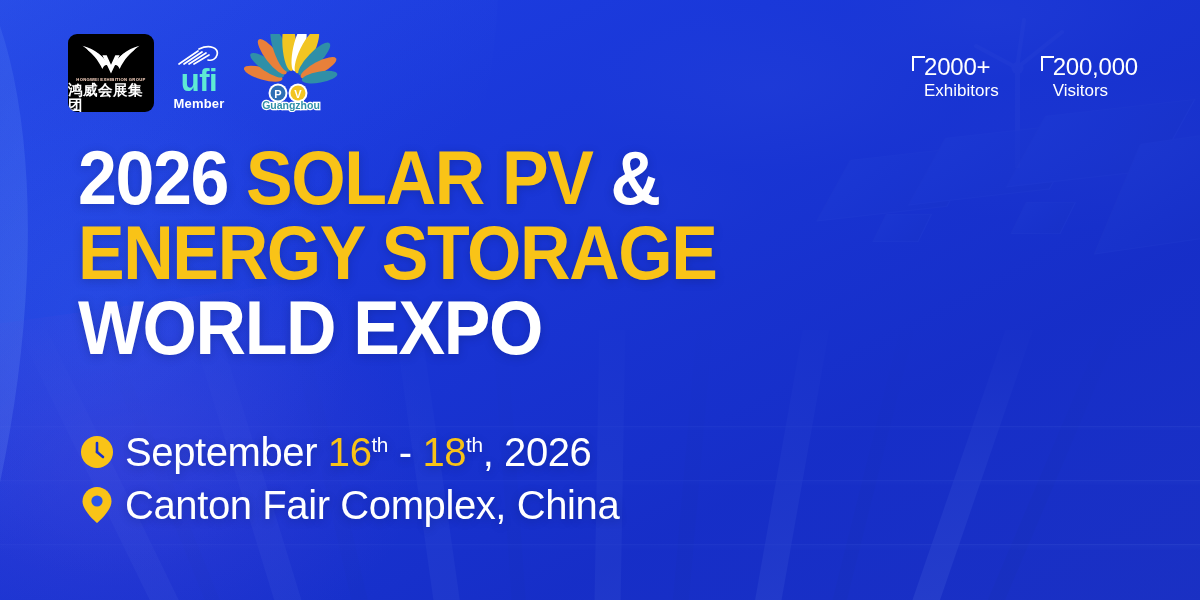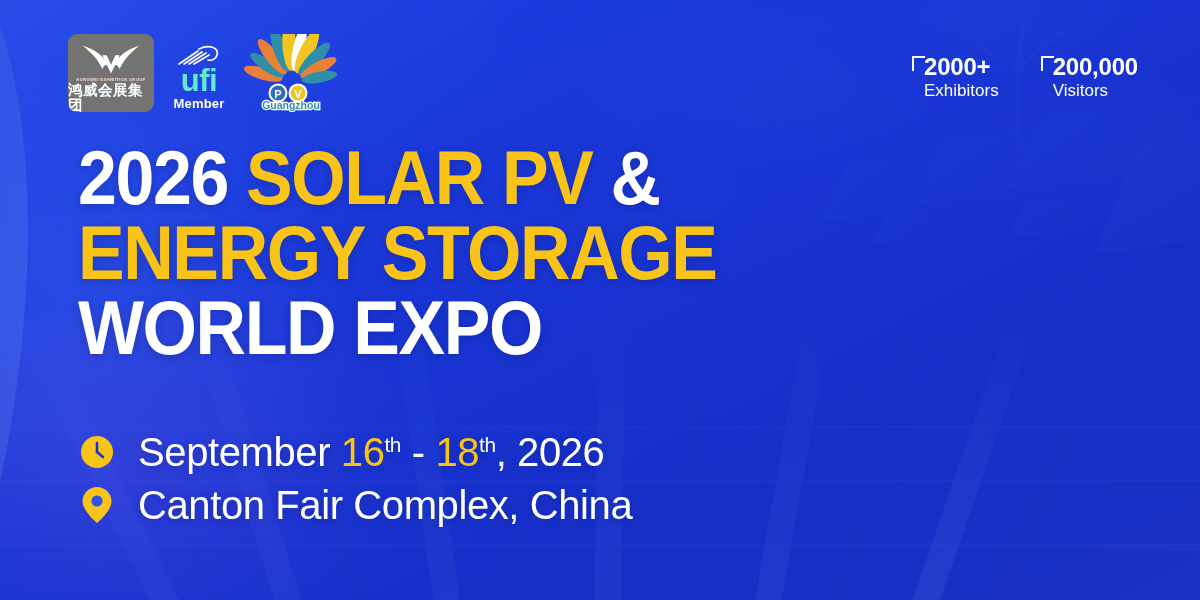--- a/index.html
+++ b/index.html
@@ -121,21 +121,21 @@
   .logo-row {
     position: absolute;
     left: 68px; top: 34px;
     display: flex;
     align-items: flex-end;
     gap: 14px;
     z-index: 40;
   }
   .logo-hongwei {
     width: 86px; height: 78px;
-    background: #737373;
+    background: #000000;
     border-radius: 9px;
     display: flex;
     flex-direction: column;
     align-items: center;
     justify-content: flex-start;
     padding-top: 4px;
     box-sizing: border-box;
     overflow: hidden;
   }
   .hw-wing { width: 72px; height: 44px; }
@@ -183,21 +183,21 @@
   }
   .stat { position: relative; padding-left: 12px; }
   .stat .bracket {
     position: absolute;
     left: 0; top: 2px;
     width: 11px; height: 13px;
     border-left: 2px solid #ffffff;
     border-top: 2px solid #ffffff;
   }
   .stat-num {
-    font-size: 24px; font-weight: bold; color: #ffffff;
+    font-size: 24px; font-weight: normal; color: #ffffff;
     line-height: 1.08; letter-spacing: -0.2px;
     white-space: nowrap;
   }
   .stat-label {
     font-size: 17px; color: #ffffff; font-weight: normal;
     line-height: 1.2; margin-top: 1px;
     white-space: nowrap;
   }
 
   
@@ -221,21 +221,21 @@
 
   
   .info {
     position: absolute;
     left: 80px; top: 430px;
     z-index: 40;
   }
   .info-row {
     display: flex;
     align-items: center;
-    gap: 24px;
+    gap: 11px;
     margin-bottom: 8px;
   }
   .info-text {
     font-size: 40px;
     color: #ffffff;
     line-height: 1.12;
     white-space: nowrap;
     letter-spacing: -0.4px;
     text-shadow: 0 2px 8px rgba(10,25,90,0.32);
   }

